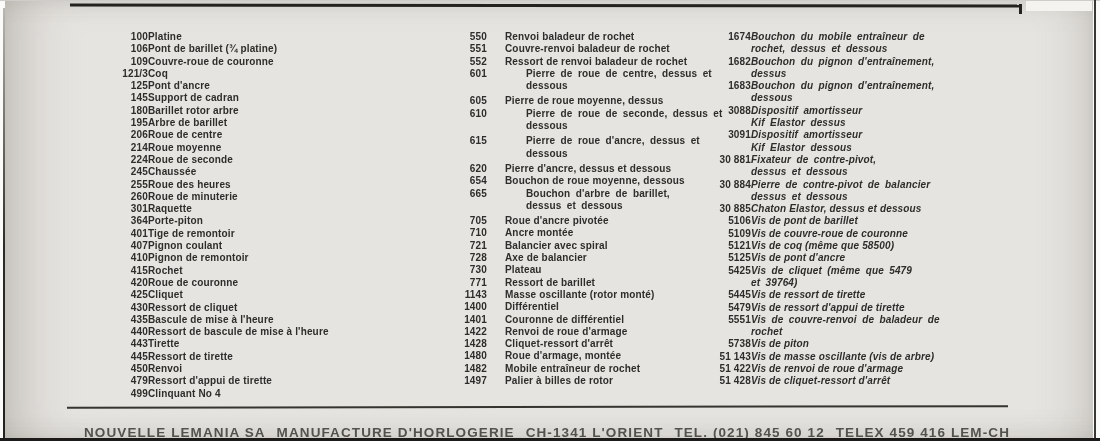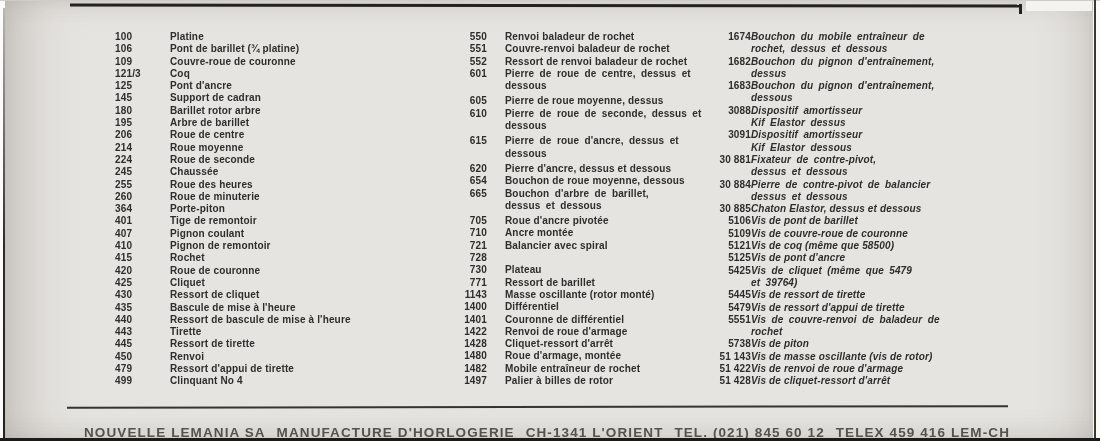--- a/index.html
+++ b/index.html
@@ -19,26 +19,26 @@
   .corner-white{position:absolute;left:1026px;top:0;width:66px;height:11px;background:#f4f3f0;z-index:2;}
   .doc-topline{position:absolute;left:70px;top:4px;width:952px;height:2.5px;background:var(--line,#23221f);
                transform:rotate(0.06deg);z-index:3;}
   .doc-topline-tick{position:absolute;left:1019px;top:4px;width:2.5px;height:10px;background:var(--line,#23221f);z-index:3;}
   .doc-divider{position:absolute;left:67px;top:406px;width:941px;height:1.8px;background:#35342f;
                transform:rotate(-0.10deg);z-index:3;}
 
   .col{position:absolute;top:31px;z-index:3;color:var(--ink,#2e2d2b);font-size:10px;font-weight:bold;
        letter-spacing:.15px;}
   .entry{display:flex;align-items:flex-start;line-height:12.3px;}
-  .entry.wrapgap{margin-bottom:3px;}
+  .entry.wrapgap{margin-bottom:3px;gap:21px;}
   .num{flex:none;}
   .desc{white-space:pre-line;}
   .desc.spread{word-spacing:2.4px;}
   #col1{left:93px;width:345px;}
-  #col1 .num{width:55px;text-align:left;margin-left:22px;}
+  #col1 .num{width:55px;text-align:right;}
   #col1 .desc{width:290px;}
   #col2{left:440px;width:292px;}
   #col2 .num{width:47px;text-align:right;}
   #col2 .desc{margin-left:18px;width:226px;}
   #col3{left:676px;width:362px;}
   #col3 .num{width:75px;text-align:right;}
   #col3 .desc{width:270px;font-style:italic;}
 
   .footer{position:absolute;left:84px;top:425px;width:926px;display:flex;justify-content:space-between;
           z-index:2;font-size:13.5px;font-weight:bold;letter-spacing:1.1px;color:#45443f;
@@ -104,20 +104,24 @@
       </div>
       <div class="entry">
         <span class="num">255</span>
         <div class="desc">Roue des heures</div>
       </div>
       <div class="entry">
         <span class="num">260</span>
         <div class="desc">Roue de minuterie</div>
       </div>
       <div class="entry">
+        <span class="num">301</span>
+        <div class="desc">Raquette</div>
+      </div>
+      <div class="entry">
         <span class="num">364</span>
         <div class="desc">Porte-piton</div>
       </div>
       <div class="entry">
         <span class="num">401</span>
         <div class="desc">Tige de remontoir</div>
       </div>
       <div class="entry">
         <span class="num">407</span>
         <div class="desc">Pignon coulant</div>
@@ -223,20 +227,21 @@
       <div class="entry">
         <span class="num">710</span>
         <div class="desc">Ancre montée</div>
       </div>
       <div class="entry">
         <span class="num">721</span>
         <div class="desc">Balancier avec spiral</div>
       </div>
       <div class="entry">
         <span class="num">728</span>
+        <div class="desc">Axe de balancier</div>
       </div>
       <div class="entry">
         <span class="num">730</span>
         <div class="desc">Plateau</div>
       </div>
       <div class="entry">
         <span class="num">771</span>
         <div class="desc">Ressort de barillet</div>
       </div>
       <div class="entry">
@@ -345,21 +350,21 @@
         <span class="num">5551</span>
         <div class="desc spread">Vis de couvre-renvoi de baladeur de
 rochet</div>
       </div>
       <div class="entry">
         <span class="num">5738</span>
         <div class="desc">Vis de piton</div>
       </div>
       <div class="entry">
         <span class="num">51 143</span>
-        <div class="desc">Vis de masse oscillante (vis de rotor)</div>
+        <div class="desc">Vis de masse oscillante (vis de arbre)</div>
       </div>
       <div class="entry">
         <span class="num">51 422</span>
         <div class="desc">Vis de renvoi de roue d'armage</div>
       </div>
       <div class="entry">
         <span class="num">51 428</span>
         <div class="desc">Vis de cliquet-ressort d'arrêt</div>
       </div>
     </div>

